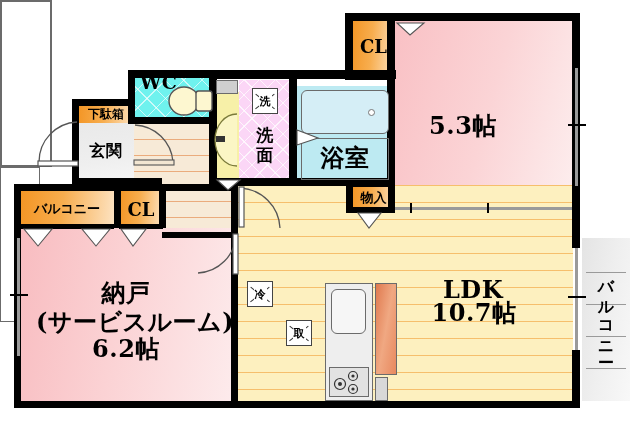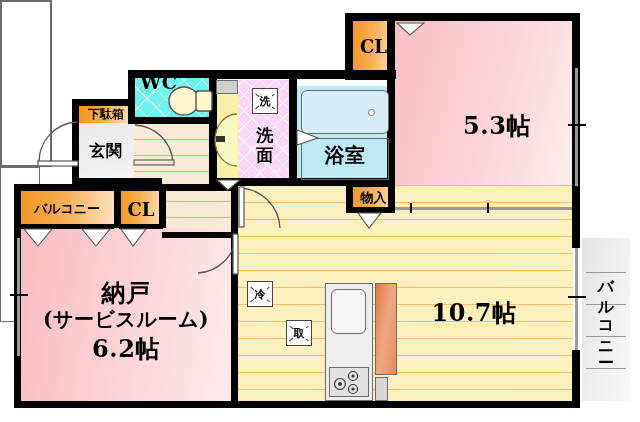--- a/index.html
+++ b/index.html
@@ -88,21 +88,21 @@
     position: absolute;
     color: #000;
     font-weight: bold;
     text-align: center;
     line-height: 1.08;
     white-space: nowrap;
     letter-spacing: .5px;
     font-family: "DejaVu Serif", "Liberation Serif", serif;
   }
   .lbl-md { font-size: 14px; }
-  .lbl-lg { font-size: 20px; }
+  .lbl-lg { font-size: 24px; }
   .lbl-xl { font-size: 24px; }
 
   .vert {
     writing-mode: vertical-rl;
     text-orientation: upright;
     letter-spacing: 3px;
   }
 
   
   .chip {
@@ -328,22 +328,23 @@
   </div>
 
   <div class="mk" style="left:247px; top:281px; width:26px; height:26px;">
     <span>冷</span>
   </div>
 
   <div class="mk" style="left:286px; top:320px; width:26px; height:26px;">
     <span>取</span>
   </div>
 
-  <div class="lbl lbl-xl" style="left:442px; top:113px; width:110px;">5.3帖</div>
-
+  <div class="lbl lbl-xl" style="left:408px; top:113px; width:110px;">5.3帖</div>
+
+  <div class="lbl lbl-xl" style="left:428px; top:277px; width:90px;">LDK</div>
   <div class="lbl lbl-xl" style="left:415px; top:300px; width:118px;">10.7帖</div>
 
   <div class="lbl lbl-xl" style="left:84px; top:280px; width:84px;">納戸</div>
   <div class="lbl lbl-lg" style="left:36px; top:309px; width:180px;">(サービスルーム)</div>
   <div class="lbl lbl-xl" style="left:70px; top:336px; width:112px;">6.2帖</div>
 
   <div class="lbl lbl-lg" style="left:312px; top:145px; width:66px;">浴室</div>
 
   <div class="lbl lbl-md" style="left:253px; top:126px; width:24px; font-size:17px;">洗</div>
   <div class="lbl lbl-md" style="left:253px; top:146px; width:24px; font-size:17px;">面</div>

